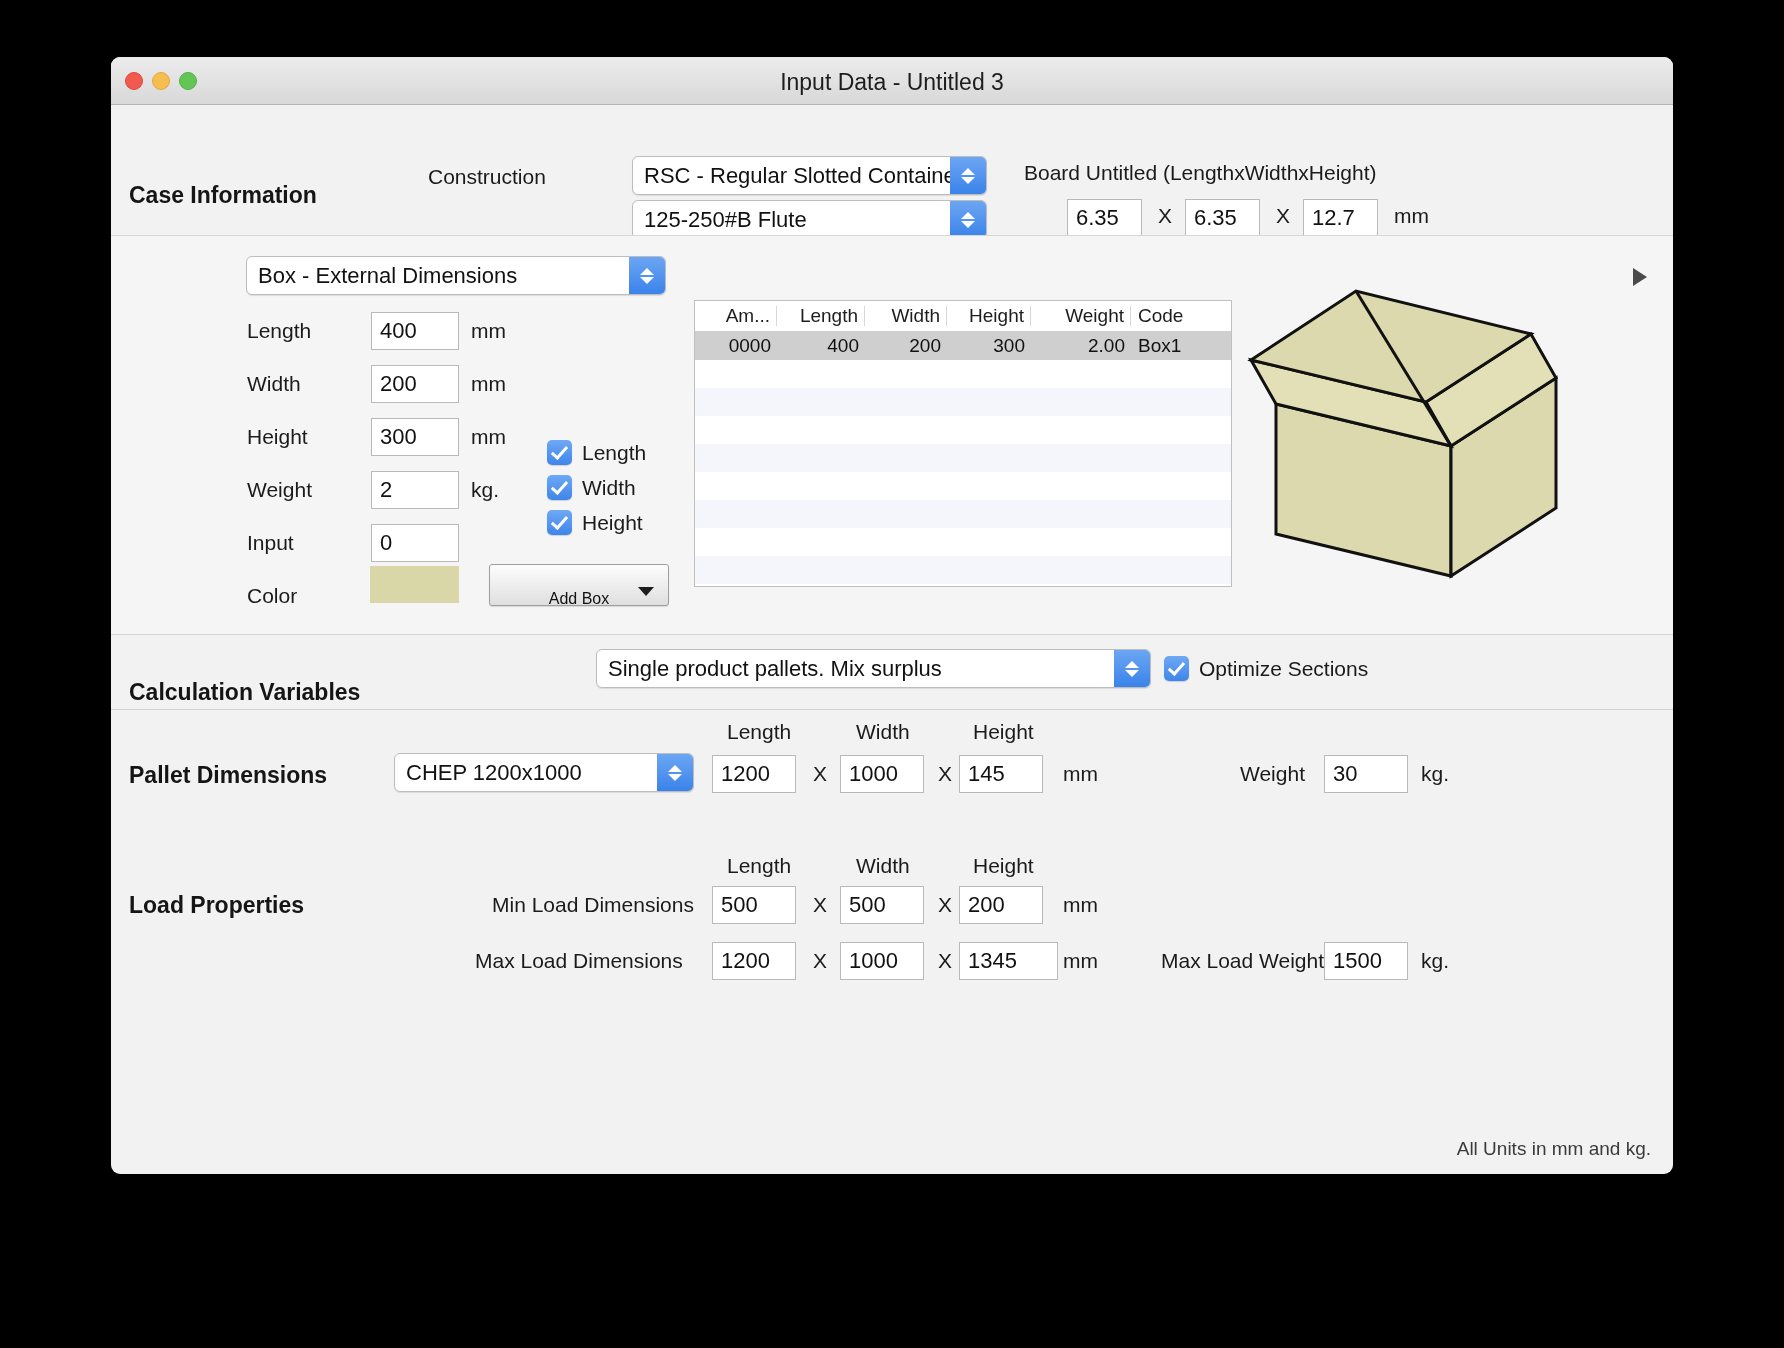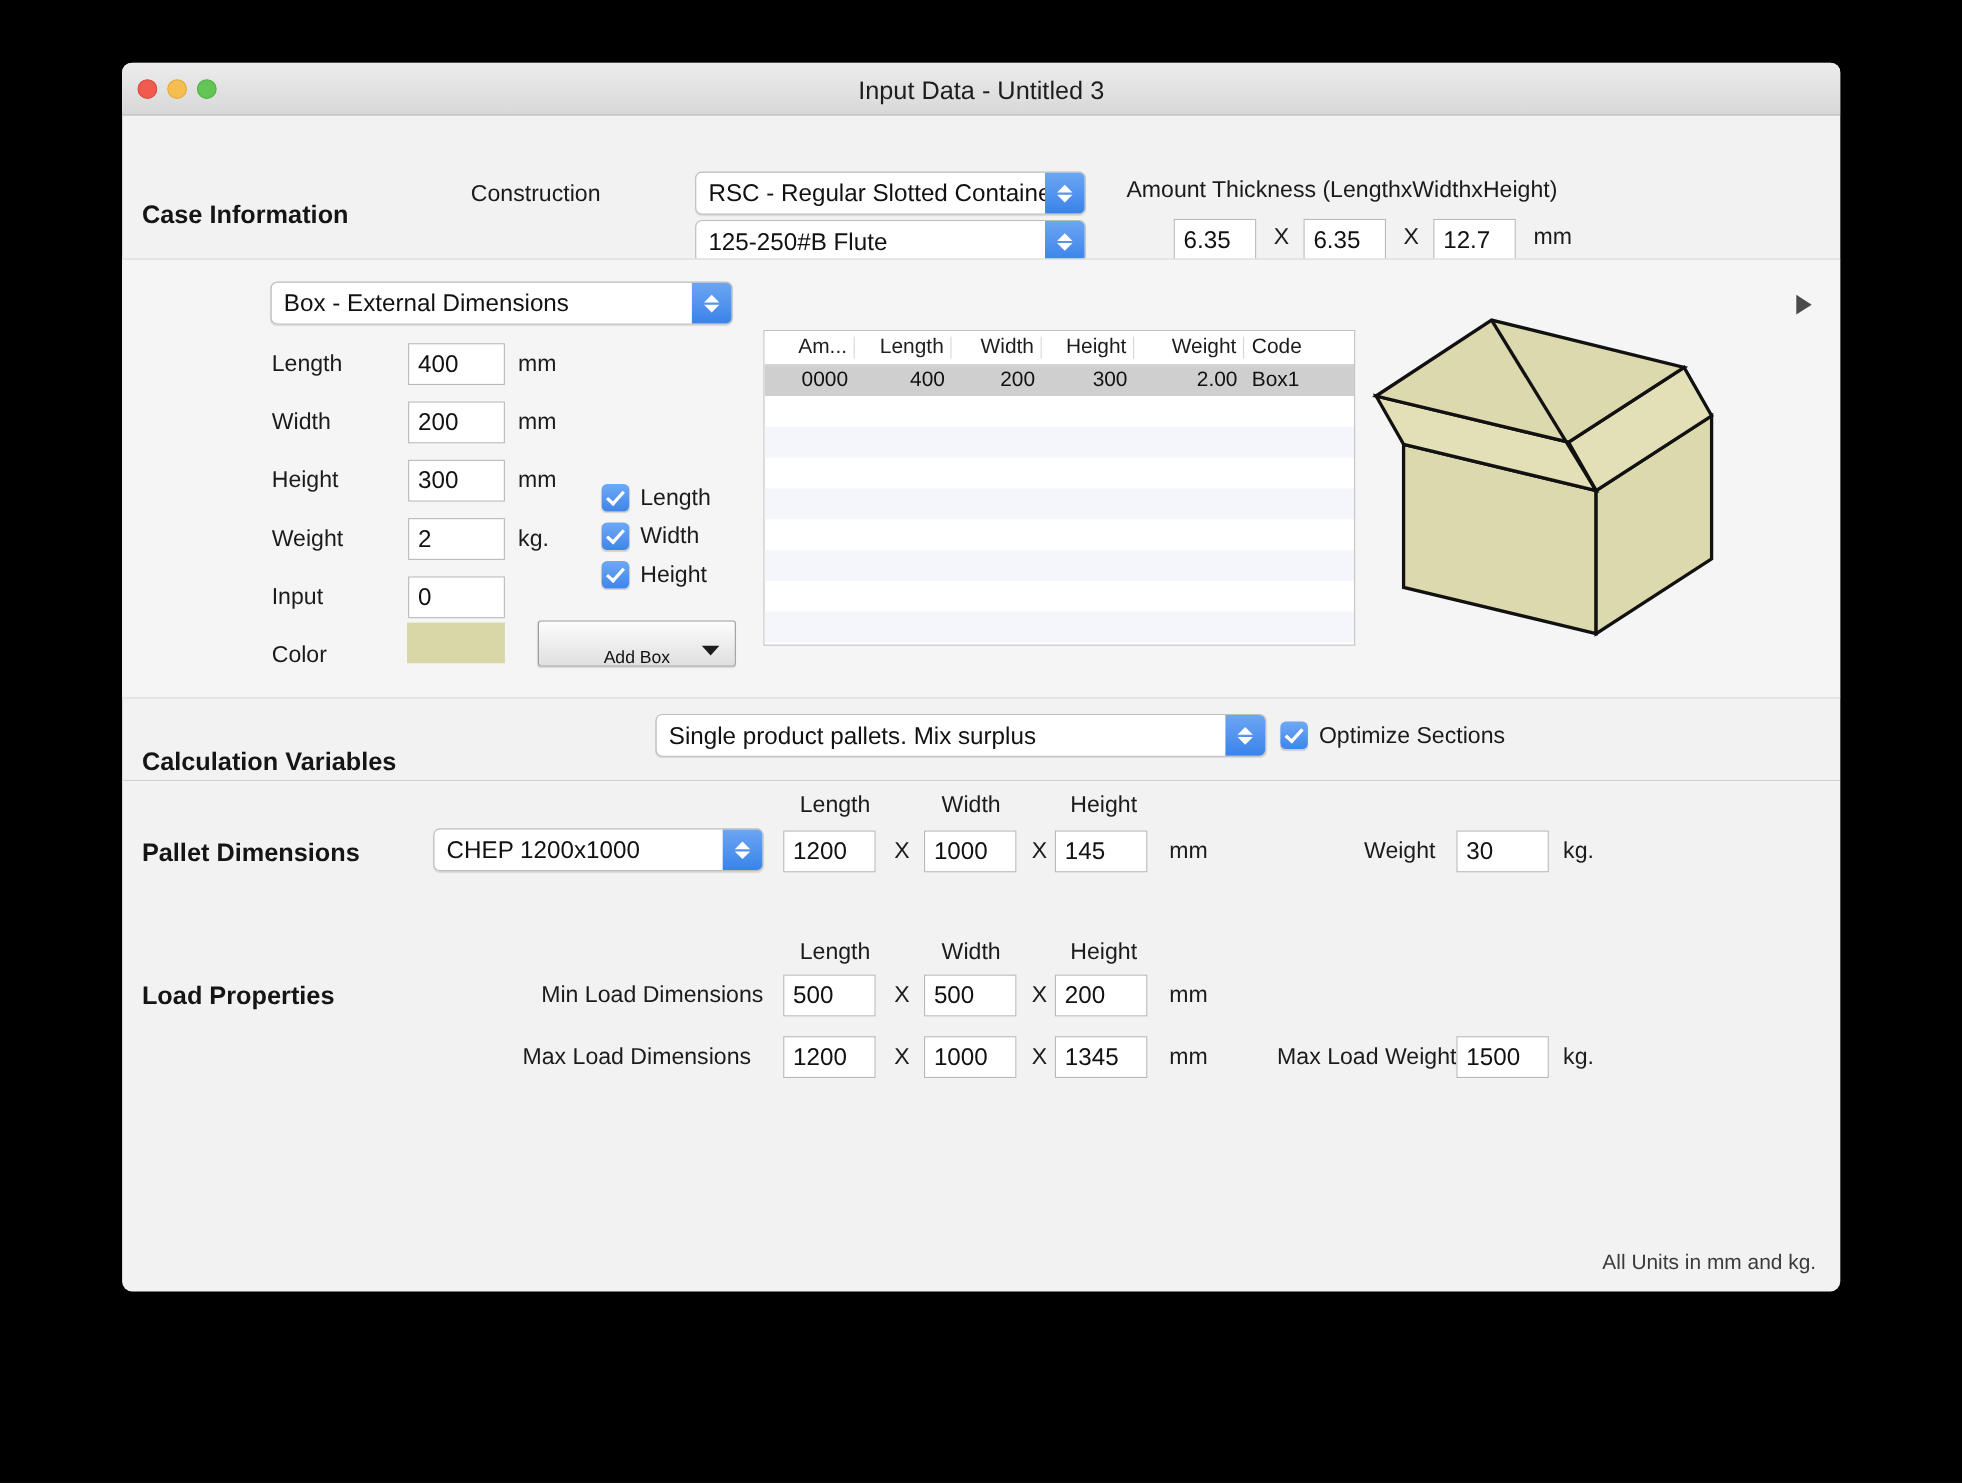--- a/index.html
+++ b/index.html
@@ -274,21 +274,21 @@
     </div>
 
     <div class="combo" style="position:absolute;left:521px;top:95px;width:355px;">
       <div class="combo-text">125-250#B Flute</div>
       <div class="stepper">
         <div class="chev up"></div>
         <div class="chev down"></div>
       </div>
     </div>
 
-    <div class="lbl" style="position:absolute;left:913px;top:56px;">Amount Thickness (LengthxWidthxHeight)</div>
+    <div class="lbl" style="position:absolute;left:913px;top:56px;">Board Untitled (LengthxWidthxHeight)</div>
 
     <input class="field" style="position: absolute; left: 956px; top: 94px; width: 75px; text-align: left;" value="6.35">
     <div class="unit" style="position:absolute;left:1047px;top:99px;">X</div>
     <input class="field" style="position: absolute; left: 1074px; top: 94px; width: 75px; text-align: left;" value="6.35">
     <div class="unit" style="position:absolute;left:1165px;top:99px;">X</div>
     <input class="field" style="position: absolute; left: 1192px; top: 94px; width: 75px; text-align: left;" value="12.7">
     <div class="unit" style="position:absolute;left:1283px;top:99px;">mm</div>
   </div>
 
   <div class="panel-box">
@@ -445,21 +445,21 @@
     <input class="field" style="position: absolute; left: 729px; top: 54px; width: 84px;" value="500">
     <div class="unit" style="position:absolute;left:827px;top:61px;">X</div>
     <input class="field" style="position: absolute; left: 848px; top: 54px; width: 84px;" value="200">
     <div class="unit" style="position:absolute;left:952px;top:61px;">mm</div>
 
     <div class="lbl" style="position:absolute;left:364px;top:117px;">Max Load Dimensions</div>
     <input class="field" style="position: absolute; left: 601px; top: 110px; width: 84px;" value="1200">
     <div class="unit" style="position:absolute;left:702px;top:117px;">X</div>
     <input class="field" style="position: absolute; left: 729px; top: 110px; width: 84px;" value="1000">
     <div class="unit" style="position:absolute;left:827px;top:117px;">X</div>
-    <input class="field" style="position: absolute; left: 848px; top: 110px; width: 84px;" value="1345">
+    <input class="field" style="position: absolute; left: 848px; top: 110px; width: 99px;" value="1345">
     <div class="unit" style="position:absolute;left:952px;top:117px;">mm</div>
 
     <div class="lbl" style="position:absolute;left:1050px;top:117px;">Max Load Weight</div>
     <input class="field" style="position: absolute; left: 1213px; top: 110px; width: 84px;" value="1500">
     <div class="unit" style="position:absolute;left:1310px;top:117px;">kg.</div>
 
     <div class="footnote">All Units in mm and kg.</div>
   </div>
 
 </div>

